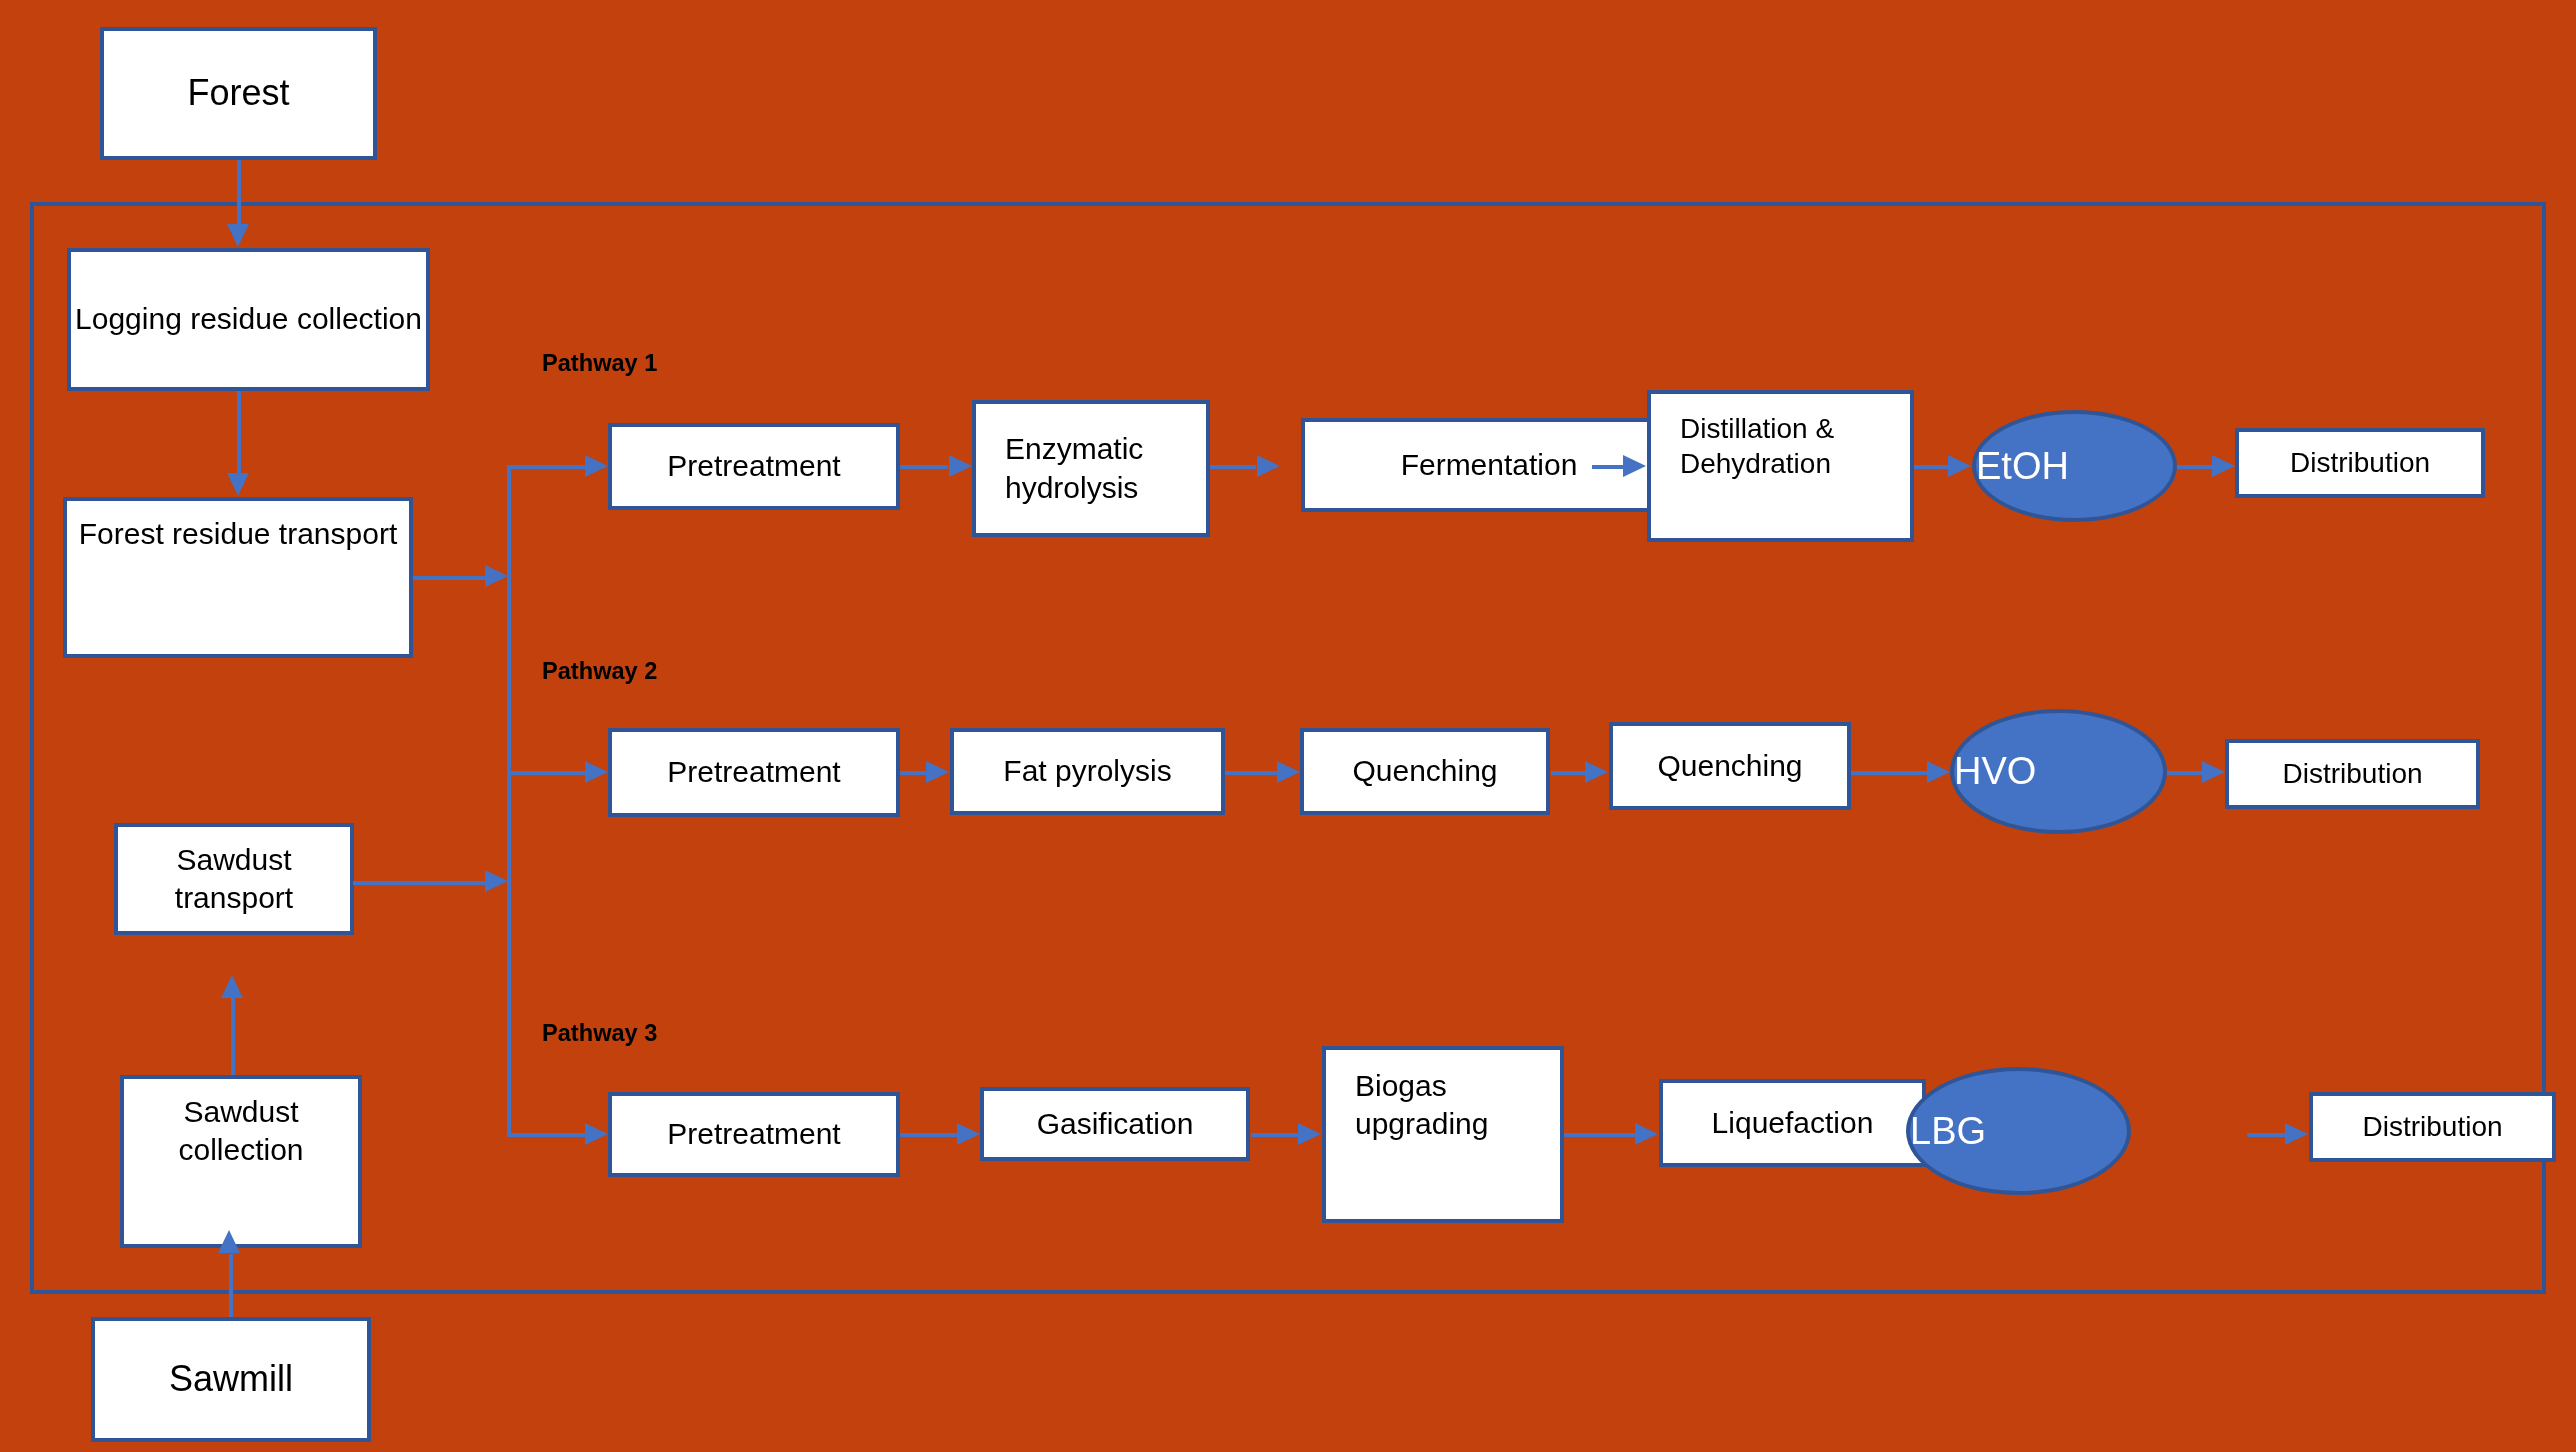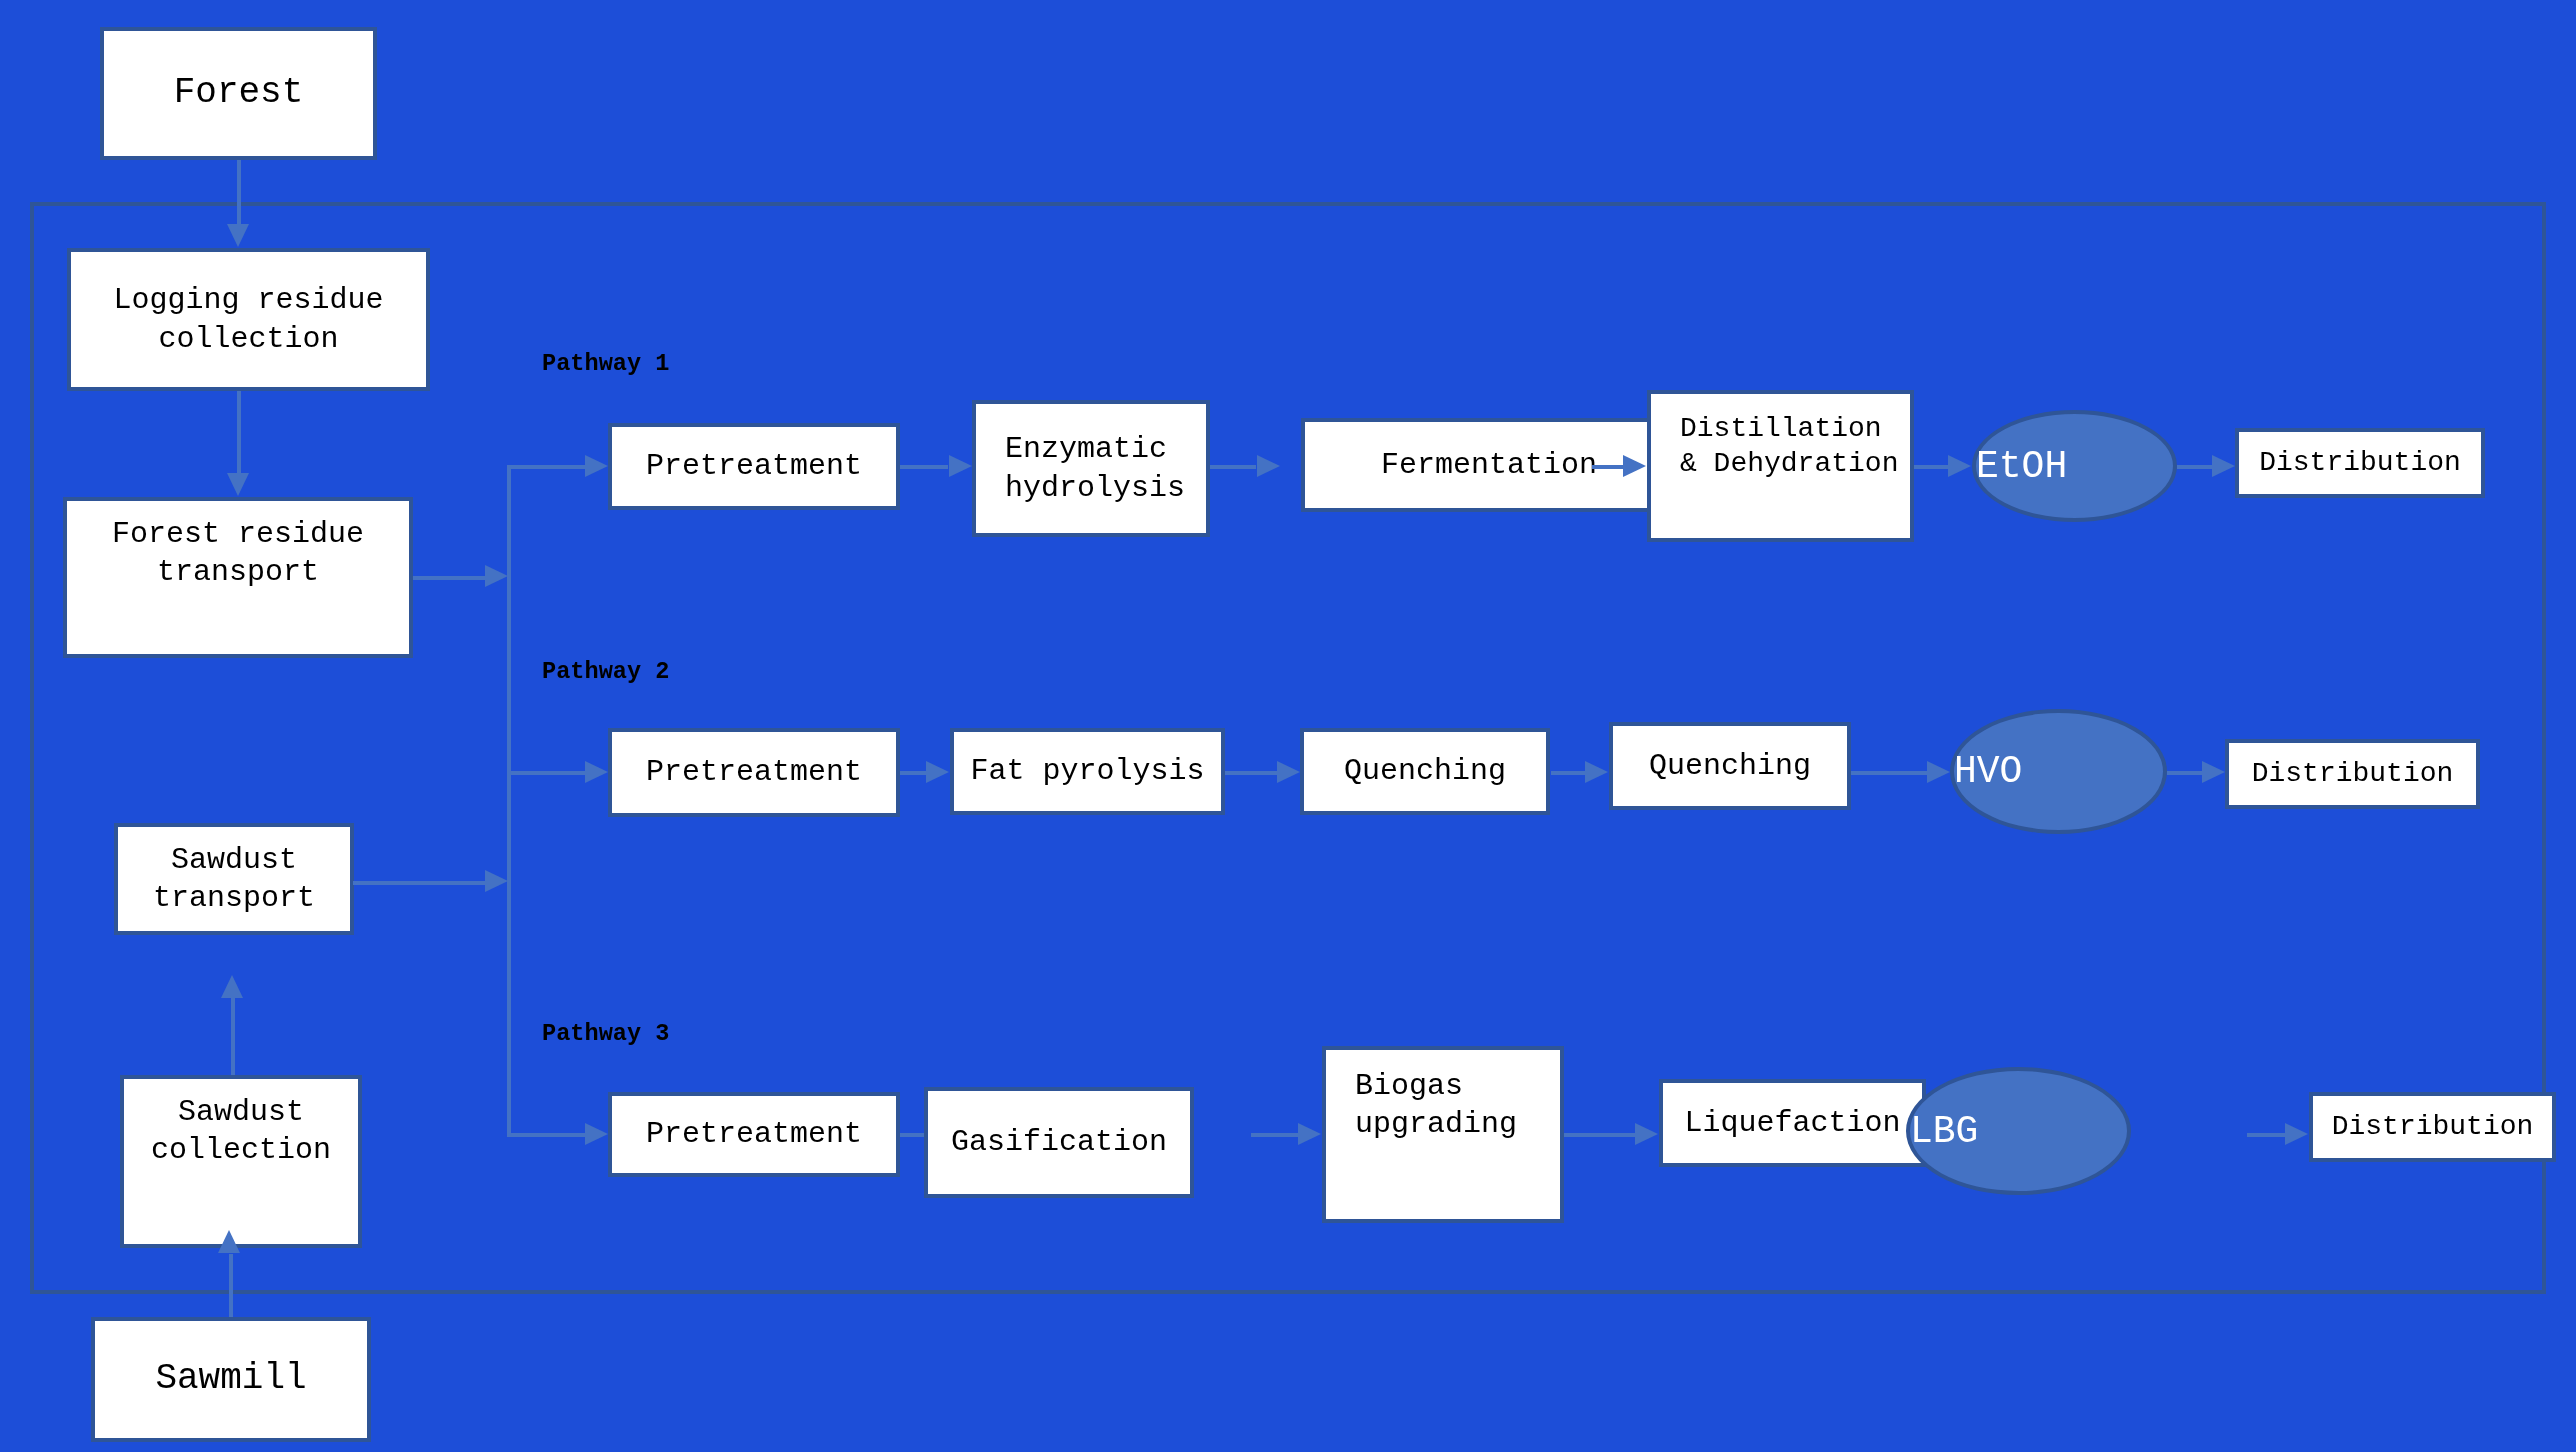--- a/index.html
+++ b/index.html
@@ -1,18 +1,18 @@
 <!DOCTYPE html>
 <html style="font-size:11px"><head>
 <meta charset="utf-8">
 <style>
   html,body{margin:0;padding:0;background:#ffffff;}
   #canvas{
-    position:relative;width:2576px;height:1452px;background:#1d4ed8;
-    font-family:Liberation Mono, monospace;color:#000;overflow:hidden;
+    position:relative;width:2576px;height:1452px;background:#c2410c;
+    font-family:Liberation Sans, sans-serif;color:#000;overflow:hidden;
   }
   .box{
     position:absolute;background:#ffffff;border:4.2px solid #2F5597;box-sizing:border-box;
     display:flex;align-items:center;justify-content:center;text-align:center;
     font-size:30px;line-height:1.28;color:#000;
   }
   .box.big{font-size:36px;}
   .box.dist{font-size:28px;}
   .box.topalign{align-items:flex-start;padding-top:14px;}
   .box.leftalign{justify-content:flex-start;text-align:left;padding-left:29px;}
@@ -173,21 +173,21 @@
   <div class="plabel" style="left:542px;top:1020px;">
     <span>Pathway 3</span>
   </div>
 
   <div class="box" style="left:608px;top:1092px;width:292px;height:85px;">
     <span>Pretreatment</span>
   </div>
   <div class="hl" style="left:900px;top:1133px;width:57px;"></div>
   <div class="ar r" style="left:957px;top:1123px;"></div>
 
-  <div class="box" style="left:924px;top:1087px;width:270px;height:111px;">
+  <div class="box" style="left:980px;top:1087px;width:270px;height:74px;">
     <span>Gasification</span>
   </div>
   <div class="hl" style="left:1251px;top:1133px;width:48px;"></div>
   <div class="ar r" style="left:1298px;top:1123px;"></div>
 
   <div class="box lefttop" style="left:1322px;top:1046px;width:242px;height:177px;">
     <span>Biogas upgrading</span>
   </div>
   <div class="hl" style="left:1564px;top:1133px;width:71px;"></div>
   <div class="ar r" style="left:1635px;top:1123px;"></div>

